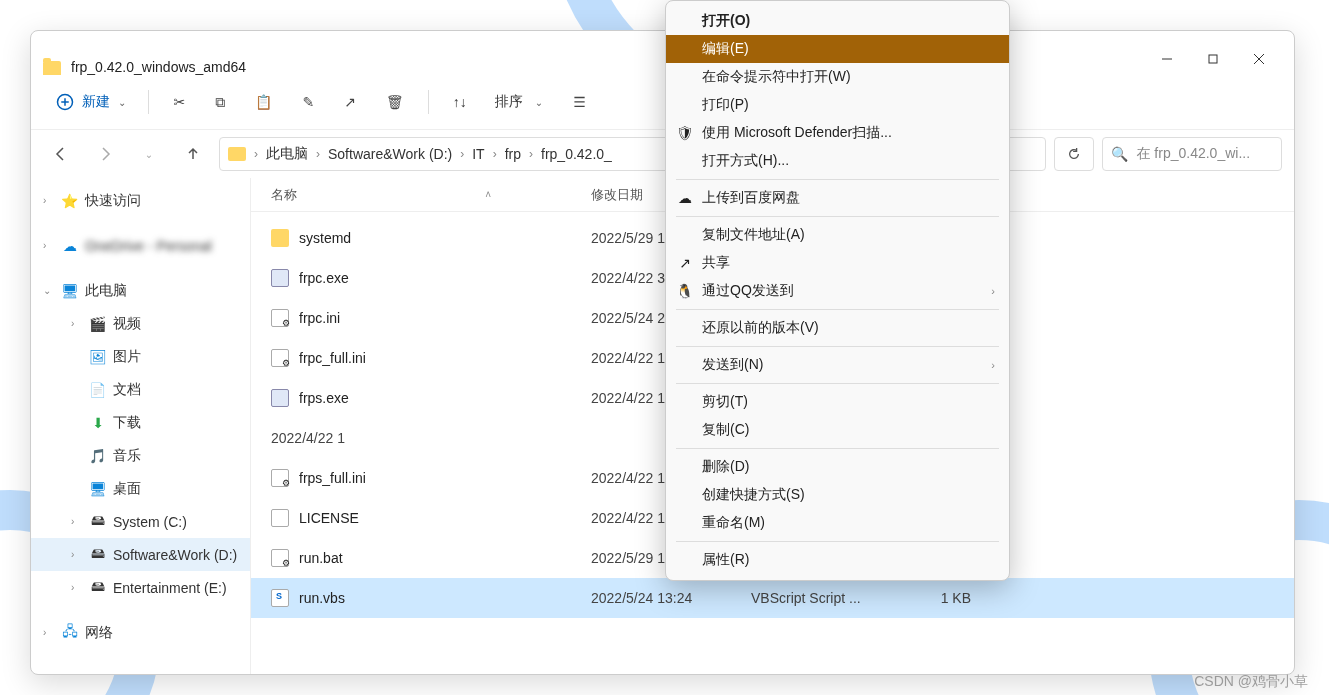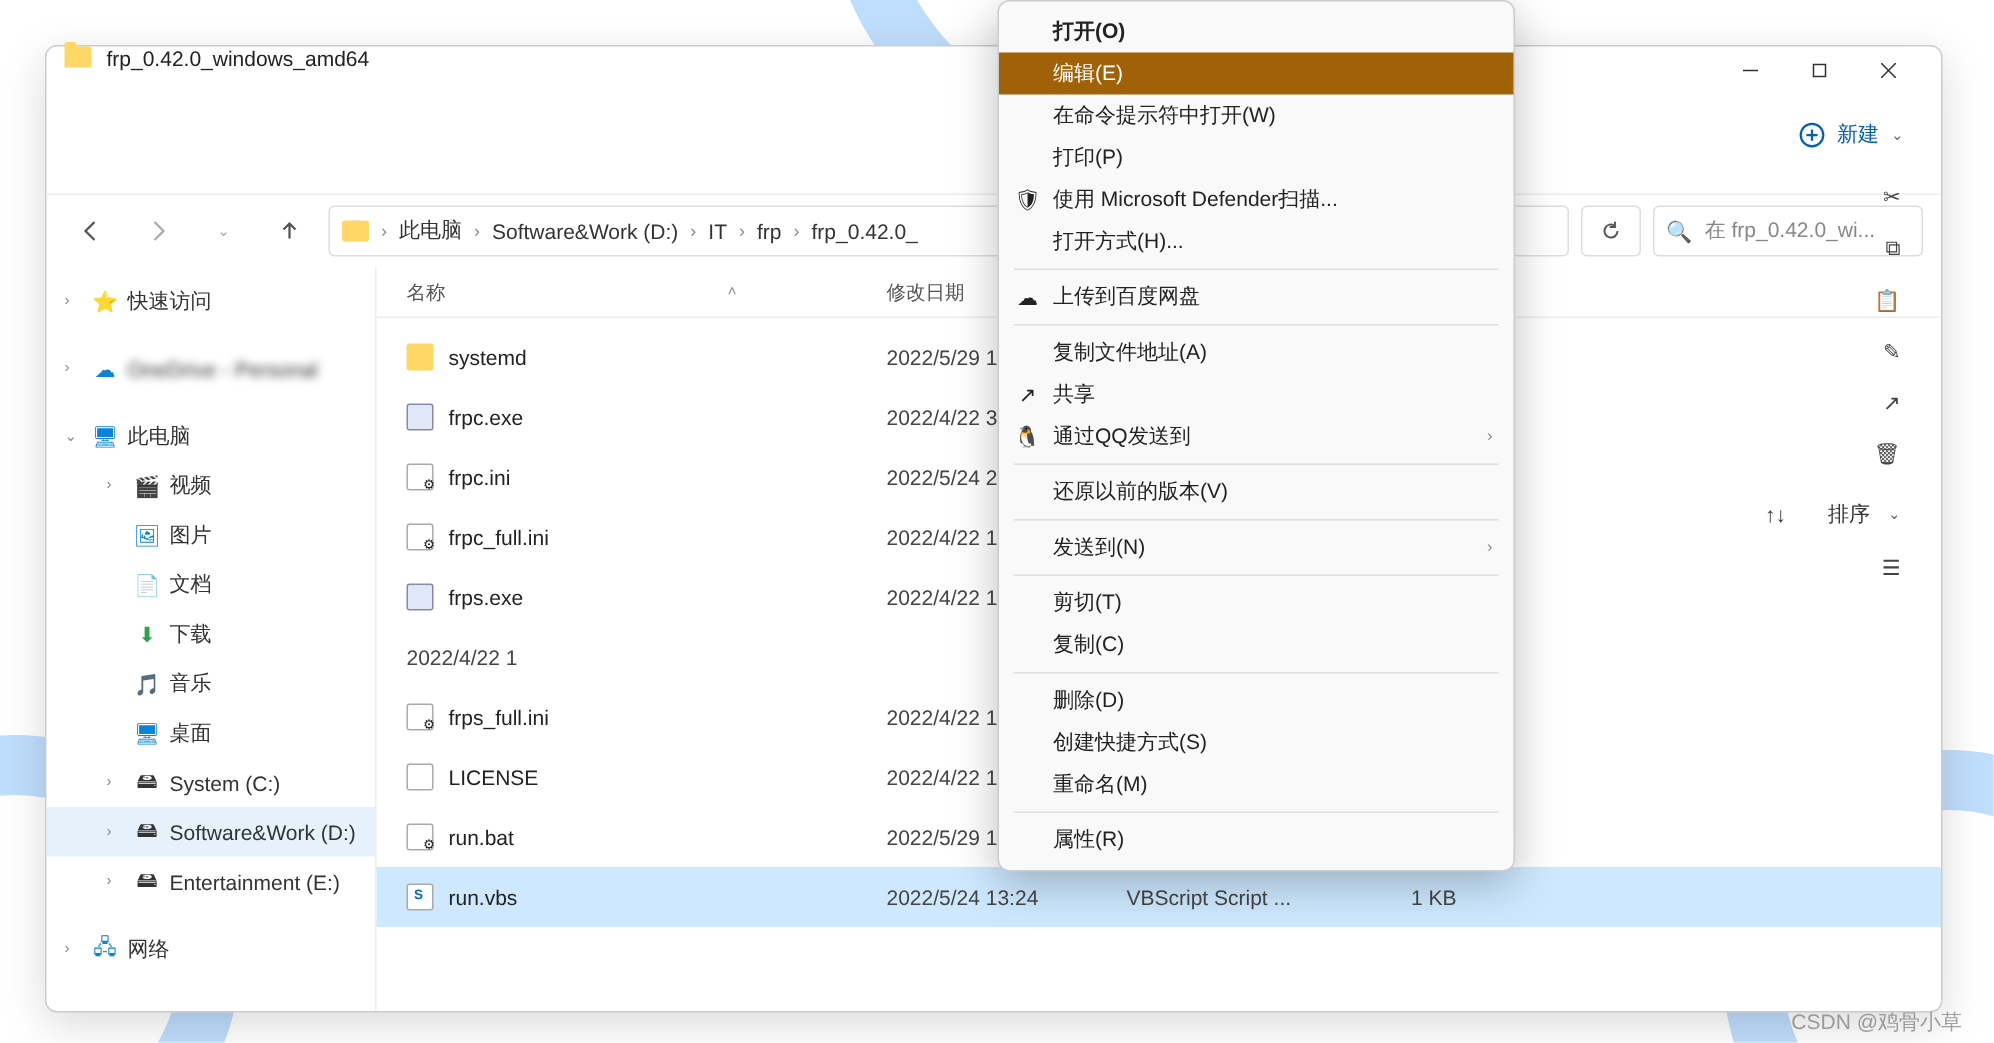--- a/index.html
+++ b/index.html
@@ -6,29 +6,29 @@
 body { background: #fff; width: 1329px; height: 695px; position: relative; overflow: hidden; }
 
 
 .bg-swirl { position: absolute; border: 40px solid #2c8ef5; opacity: 0.3; border-radius: 50%; z-index: 0; }
 .sw1 { width: 400px; height: 400px; left: 550px; top: -280px; }
 .sw2 { width: 300px; height: 300px; left: -140px; top: 490px; }
 .sw3 { width: 300px; height: 300px; right: -120px; top: 500px; }
 
 .window { position: absolute; left: 30px; top: 30px; width: 1265px; height: 645px; background: #fff; border: 1px solid #ccc; border-radius: 8px; box-shadow: 0 8px 30px rgba(0,0,0,0.15); display: flex; flex-direction: column; z-index: 5; }
 
-.titlebar { height: 44px; display: flex; align-items: flex-start; padding: 0 12px; }
+.titlebar { height: 44px; display: flex; align-items: flex-end; padding: 0 12px; }
 .titlebar .foldericon { width: 18px; height: 14px; background: #ffd766; border-radius: 2px 2px 0 0; margin-right: 10px; position: relative; }
 .titlebar .foldericon::before { content:""; position:absolute; top:-3px; left:0; width:8px; height:4px; background:#ffd766; border-radius:2px 2px 0 0;}
 .titlebar .title { font-size: 14px; color: #222; }
 .winctrls { margin-left: auto; display: flex; }
 .winctrls div { width: 46px; height: 32px; display:flex; align-items:center; justify-content:center; color:#333; font-size:13px; }
 .winctrls svg { width:10px; height:10px; }
 
-.toolbar { height: 55px; display:flex; align-items:flex-end; padding: 0 15px; gap: 6px; border-bottom: 1px solid #eee; flex-direction: column;}
+.toolbar { height: 55px; display:flex; align-items:center; padding: 0 15px; gap: 6px; border-bottom: 1px solid #eee;}
 .tbtn { display:flex; align-items:center; gap:8px; padding: 6px 10px; border-radius:4px; color:#005fb8; font-size:14px;}
 .tbtn.iconly { padding: 6px 12px; color:#444;}
 .tsep { width:1px; height:24px; background:#ddd; margin:0 6px;}
 .newpill { background:#fff;}
 .tbtn svg { width:18px; height:18px; }
 
 .navrow { height: 48px; display:flex; align-items:center; padding: 0 12px; gap:8px; }
 .navbtn { width:36px; height:36px; display:flex; align-items:center; justify-content:center; color:#555;}
 .navbtn svg {width:16px; height:16px;}
 .navbtn.disabled { color:#aaa;}

